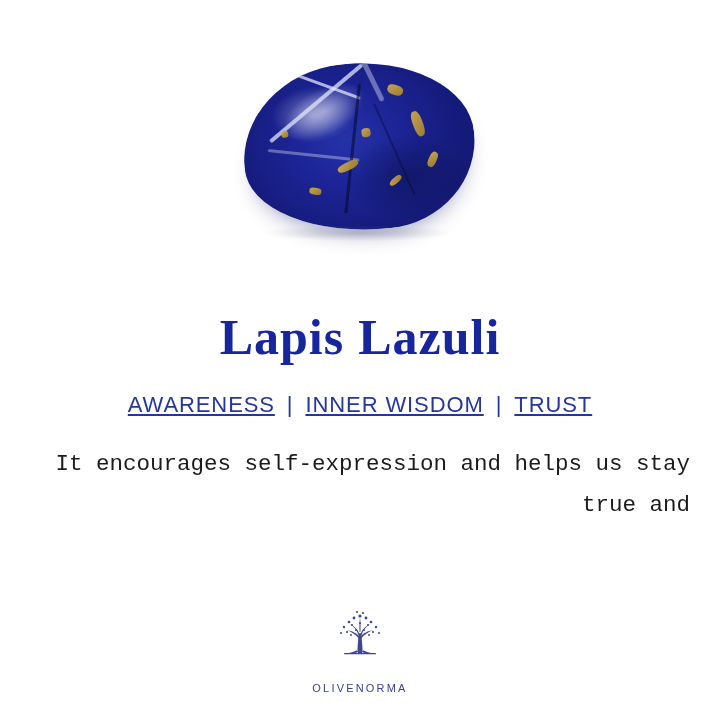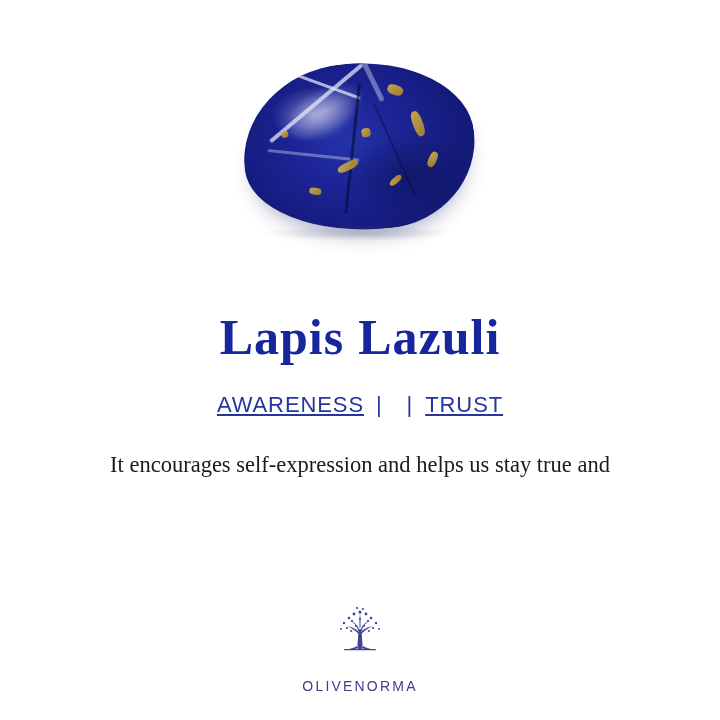--- a/index.html
+++ b/index.html
@@ -129,42 +129,42 @@
   .sep {
     display: inline-block;
     margin: 0 12px;
     color: #25369f;
     font-size: 22px;
   }
 
   .description {
     margin-top: 26px;
     width: 660px;
-    text-align: center;
-    font-family: Liberation Serif, serif;
+    text-align: right;
+    font-family: Liberation Mono, monospace;
     font-size: 22.5px;
     line-height: 41px;
     color: #1b1b1b;
   }
 
   
   .logo-area {
     position: absolute;
     bottom: 26px;
     left: 0;
     right: 0;
     display: flex;
     flex-direction: column;
     align-items: center;
   }
   .logo-tree { display: block; }
   .logo-text {
     margin-top: 16px;
     font-family: "Liberation Sans", sans-serif;
-    font-size: 14px;
+    font-size: 11px;
     letter-spacing: 2.2px;
     color: #3a3f8c;
   }
 </style>
 </head>
 <body>
 
 <div class="card">
 
   <div class="stone-area">
@@ -190,20 +190,21 @@
     </div>
   </div>
 
   <div class="title">
     <span>Lapis</span><span class="gap"></span><span>Lazuli</span>
   </div>
 
   <div class="keywords">
     <span class="kw">AWARENESS</span>
     <span class="sep">|</span>
+    <span class="kw">INNER WISDOM</span>
     <span class="sep">|</span>
     <span class="kw">TRUST</span>
   </div>
 
   <div class="description">
     <div>It encourages self-expression and helps us stay true and</div>
   </div>
 
   <div class="logo-area">
     <svg class="logo-tree" width="66" height="62" viewBox="0 0 66 62">

